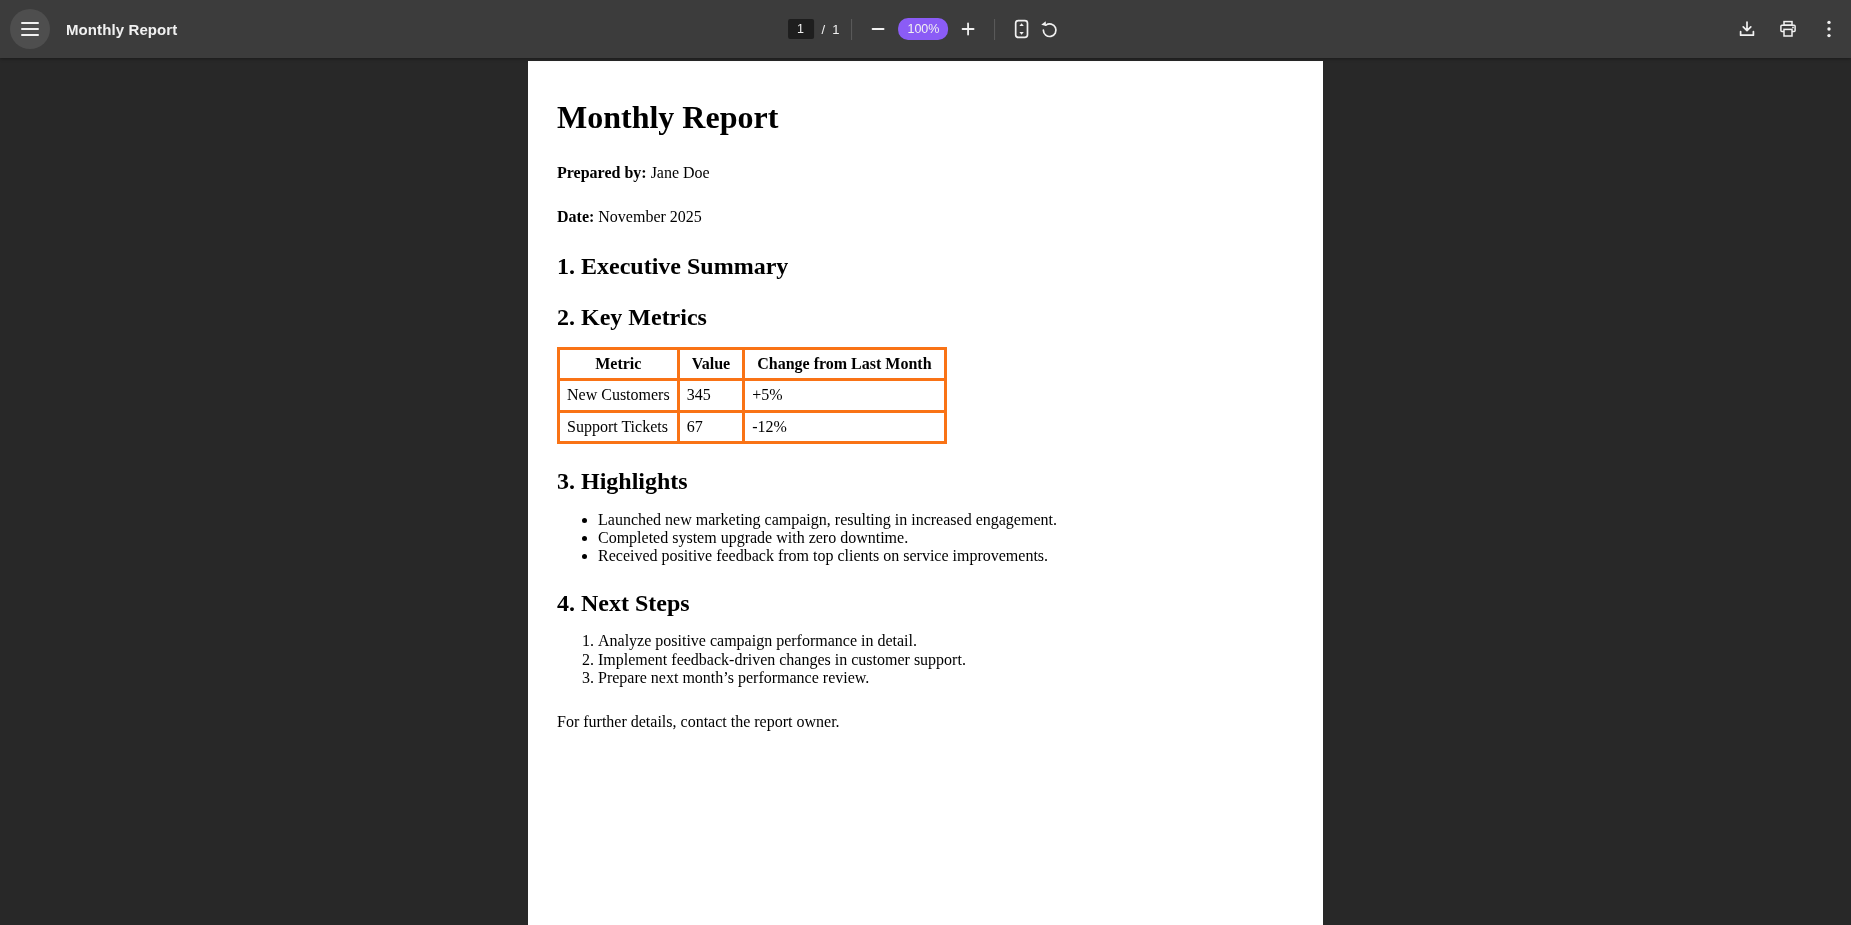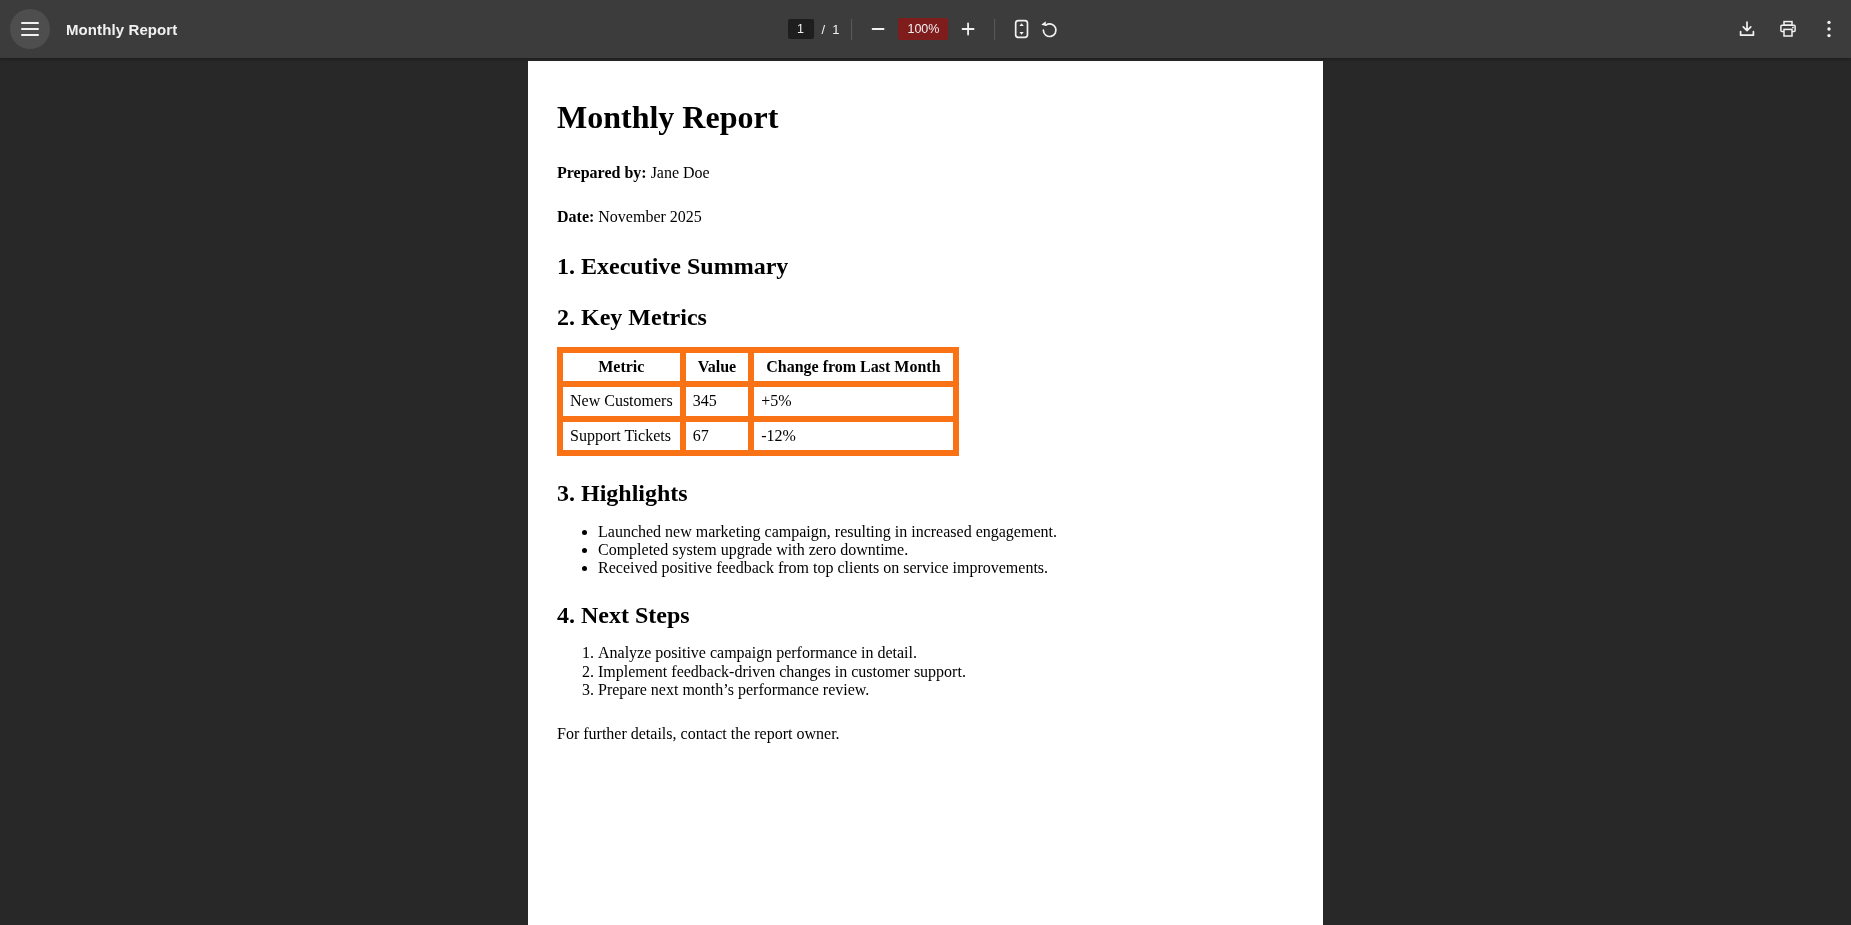--- a/index.html
+++ b/index.html
@@ -38,22 +38,22 @@
     font-family: "Liberation Sans", sans-serif;
   }
   .page-sep { margin: 0 7px 0 8px; font-size: 13px; color: #f1f1f1; }
   .page-total { font-size: 13px; color: #f1f1f1; }
   .tb-divider { width: 1px; height: 21px; background: #5c5c5c; margin: 0 12px; }
   .icon-btn {
     width: 28px; height: 28px; background: transparent; border: none; cursor: pointer;
     display: flex; align-items: center; justify-content: center; border-radius: 50%;
   }
   .zoom-box {
-    background: #7f1d1d; color: #f1f1f1; font-size: 12.5px;
-    padding: 4px 9px; border-radius: 2px; margin: 12px 6px;
+    background: #8b5cf6; color: #f1f1f1; font-size: 12.5px;
+    padding: 4px 9px; border-radius: 10px; margin: 12px 6px;
   }
   .tb-right { margin-left: auto; display: flex; align-items: center; gap: 13px; padding-right: 8px; }
 
   
   .viewer {
     position: relative;
     height: 867px;
     overflow: hidden;
     background: #282828;
   }
@@ -68,21 +68,21 @@
     line-height: 1.15;
     padding: 18px 36px 40px 29px;
   }
   .pdf-page h1 { font-size: 32px; line-height: 1.15; margin: 20px 0 28px; font-weight: bold; }
   .pdf-page h2 { font-size: 24px; line-height: 1.15; margin: 24px 0 15px; font-weight: bold; }
   .pdf-page p  { margin: 26px 0; }
   .pdf-page .lbl { font-weight: bold; }
   .pdf-page ul, .pdf-page ol { margin: 15px 0; padding-left: 41px; }
   .pdf-page table { border-collapse: collapse; border: 2px solid #000; margin: 10px 0 15px; }
   .pdf-page th, .pdf-page td {
-    border: 6px solid #f97316; padding: 5px 7px; font-size: 16px; text-align: left;
+    border: 3px solid #f97316; padding: 5px 7px; font-size: 16px; text-align: left;
   }
   .pdf-page th { font-weight: bold; text-align: center; padding: 5px 12px; }
 
   svg { display: block; }
 </style>
 </head>
 <body>
 
 <header class="toolbar">
   <div class="tb-left">

